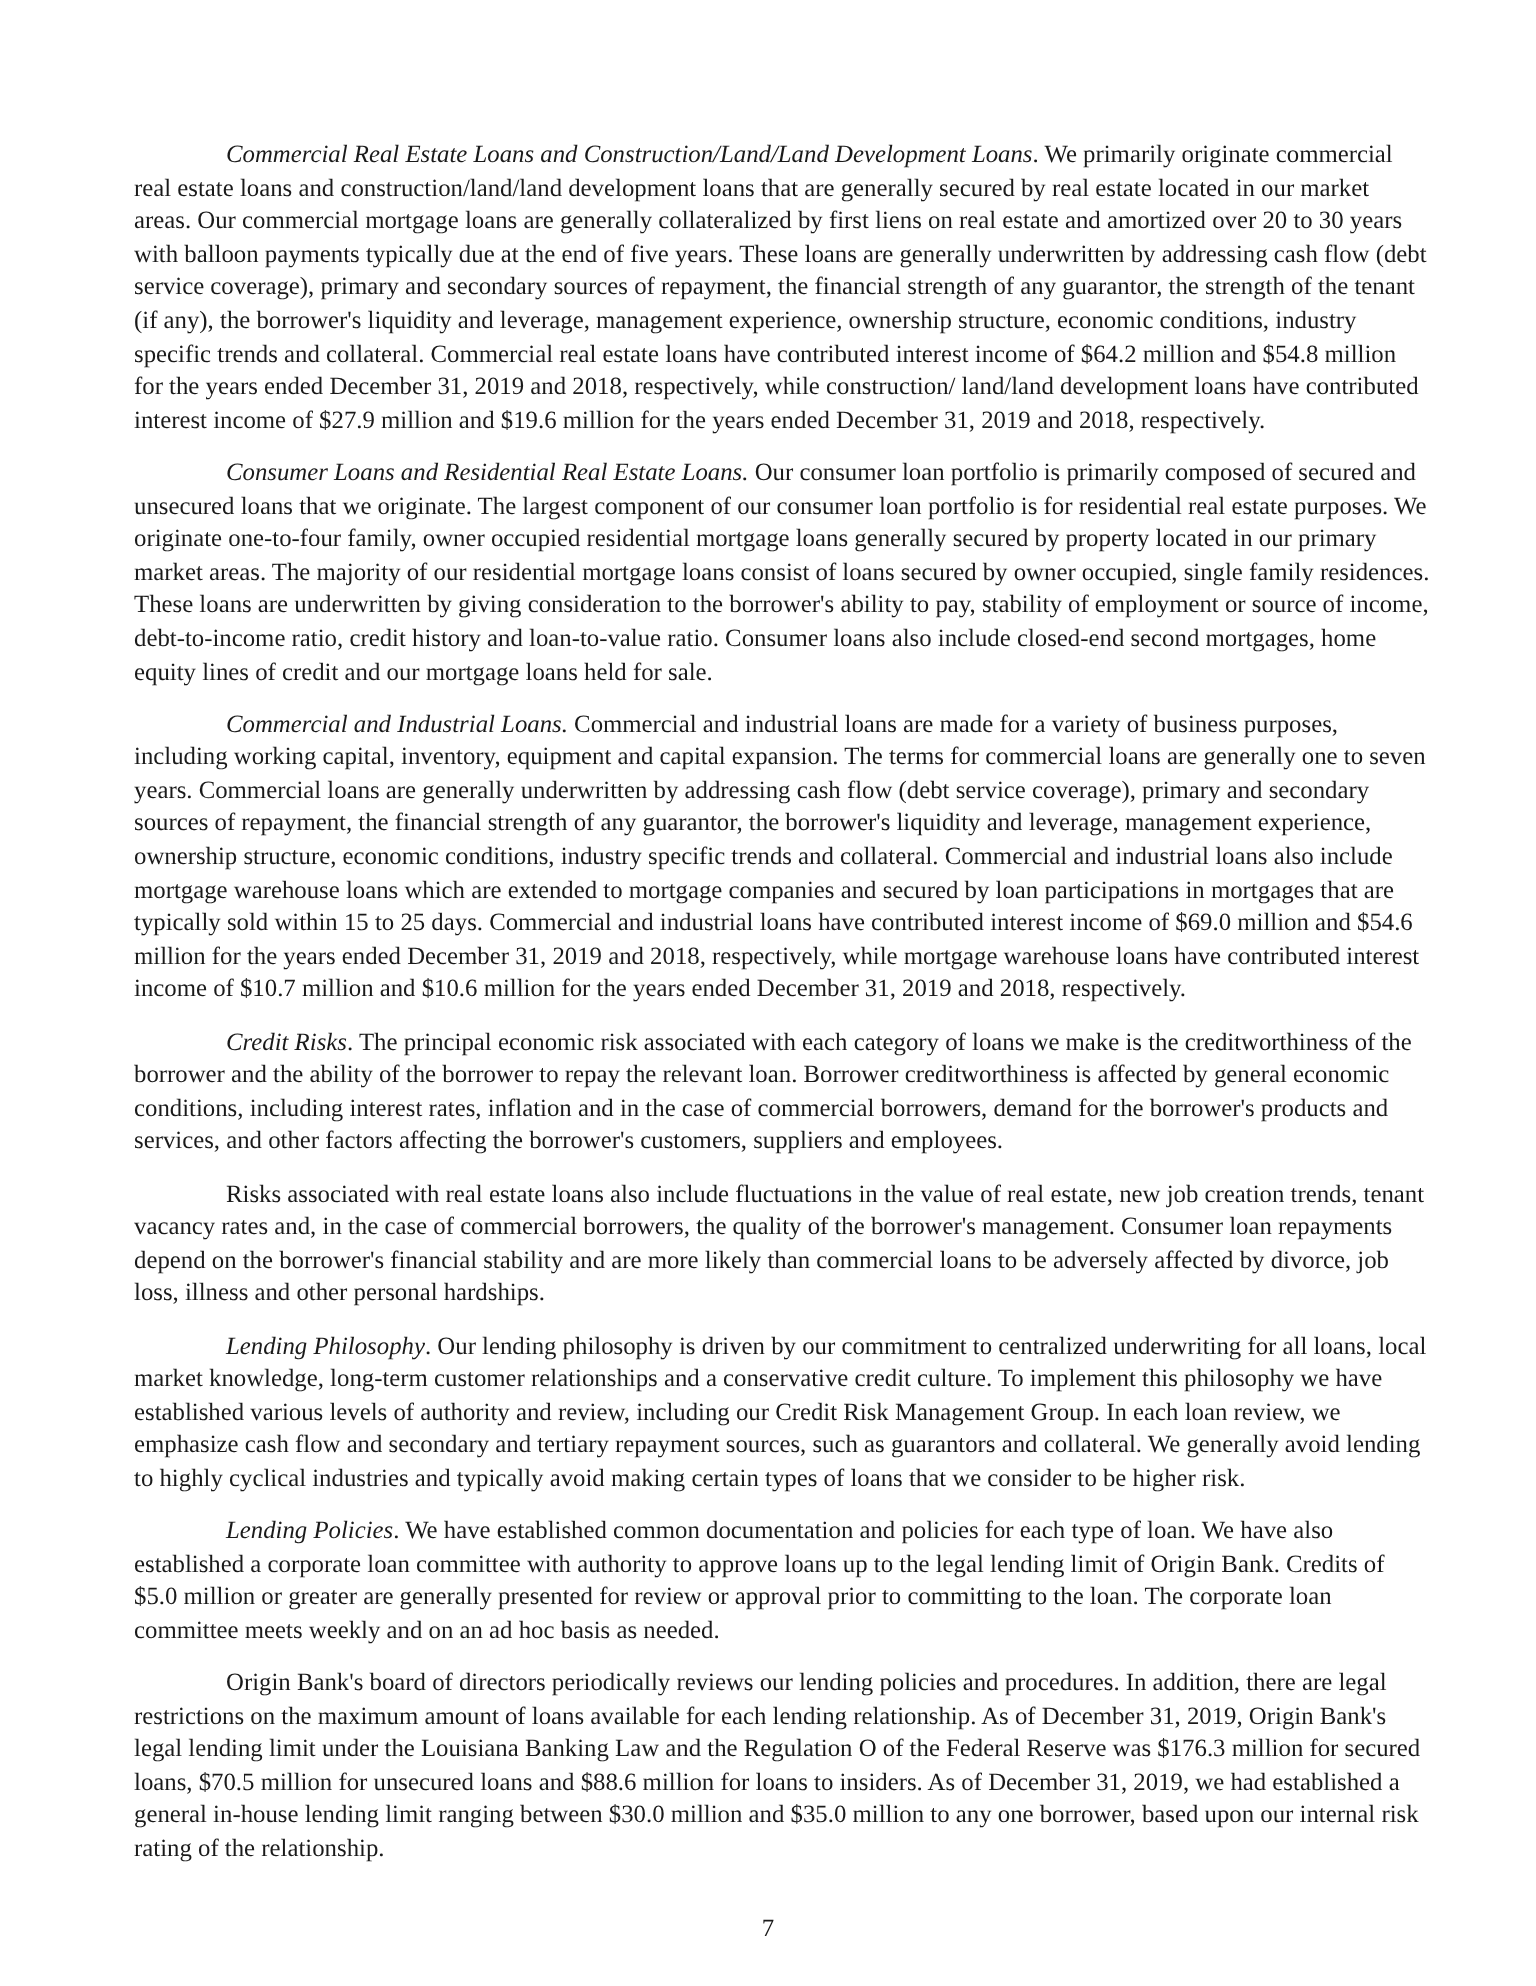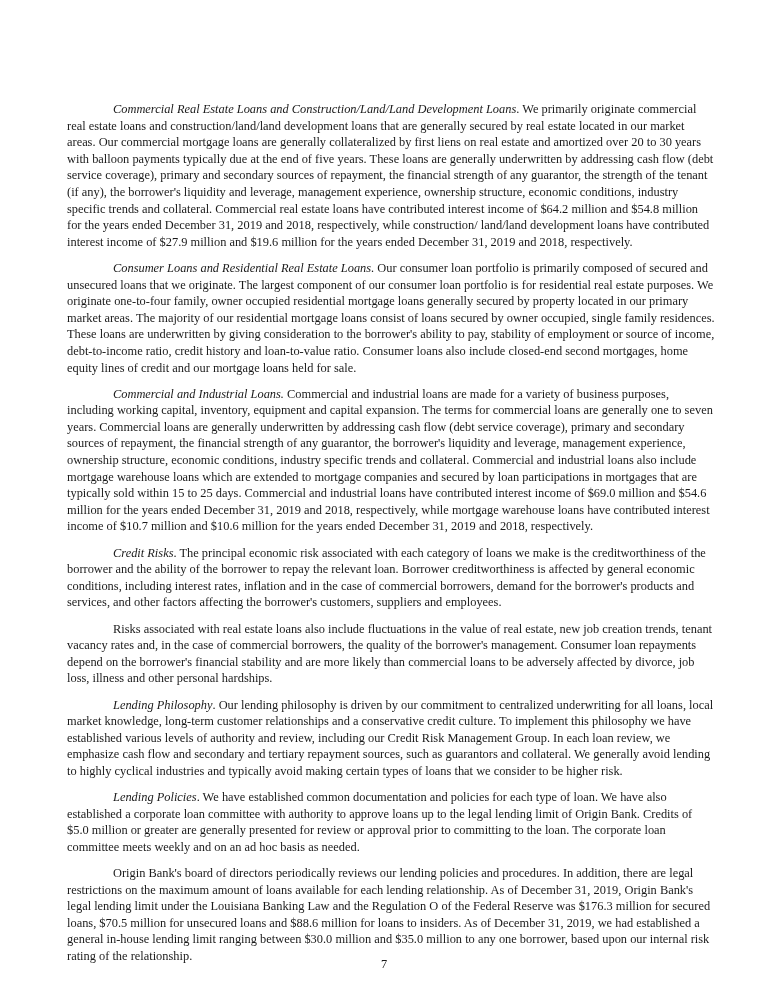--- a/index.html
+++ b/index.html
@@ -6,21 +6,20 @@
   body { width: 768px; height: 993px; position: relative; overflow: hidden; }
   .page {
     position: absolute;
     left: 67px;
     top: 69px;
     width: 648px;
     font-family: "Liberation Serif", serif;
     font-size: 12.4px;
     line-height: 16.6px;
     color: #1a1a1a;
-    margin-top: 32px;
   }
   .para {
     margin: 0 0 9.6px 0;
     text-indent: 46px;
     text-align: left;
   }
   .para .lead { font-style: italic; }
   .page-number {
     position: absolute;
     left: 0;

